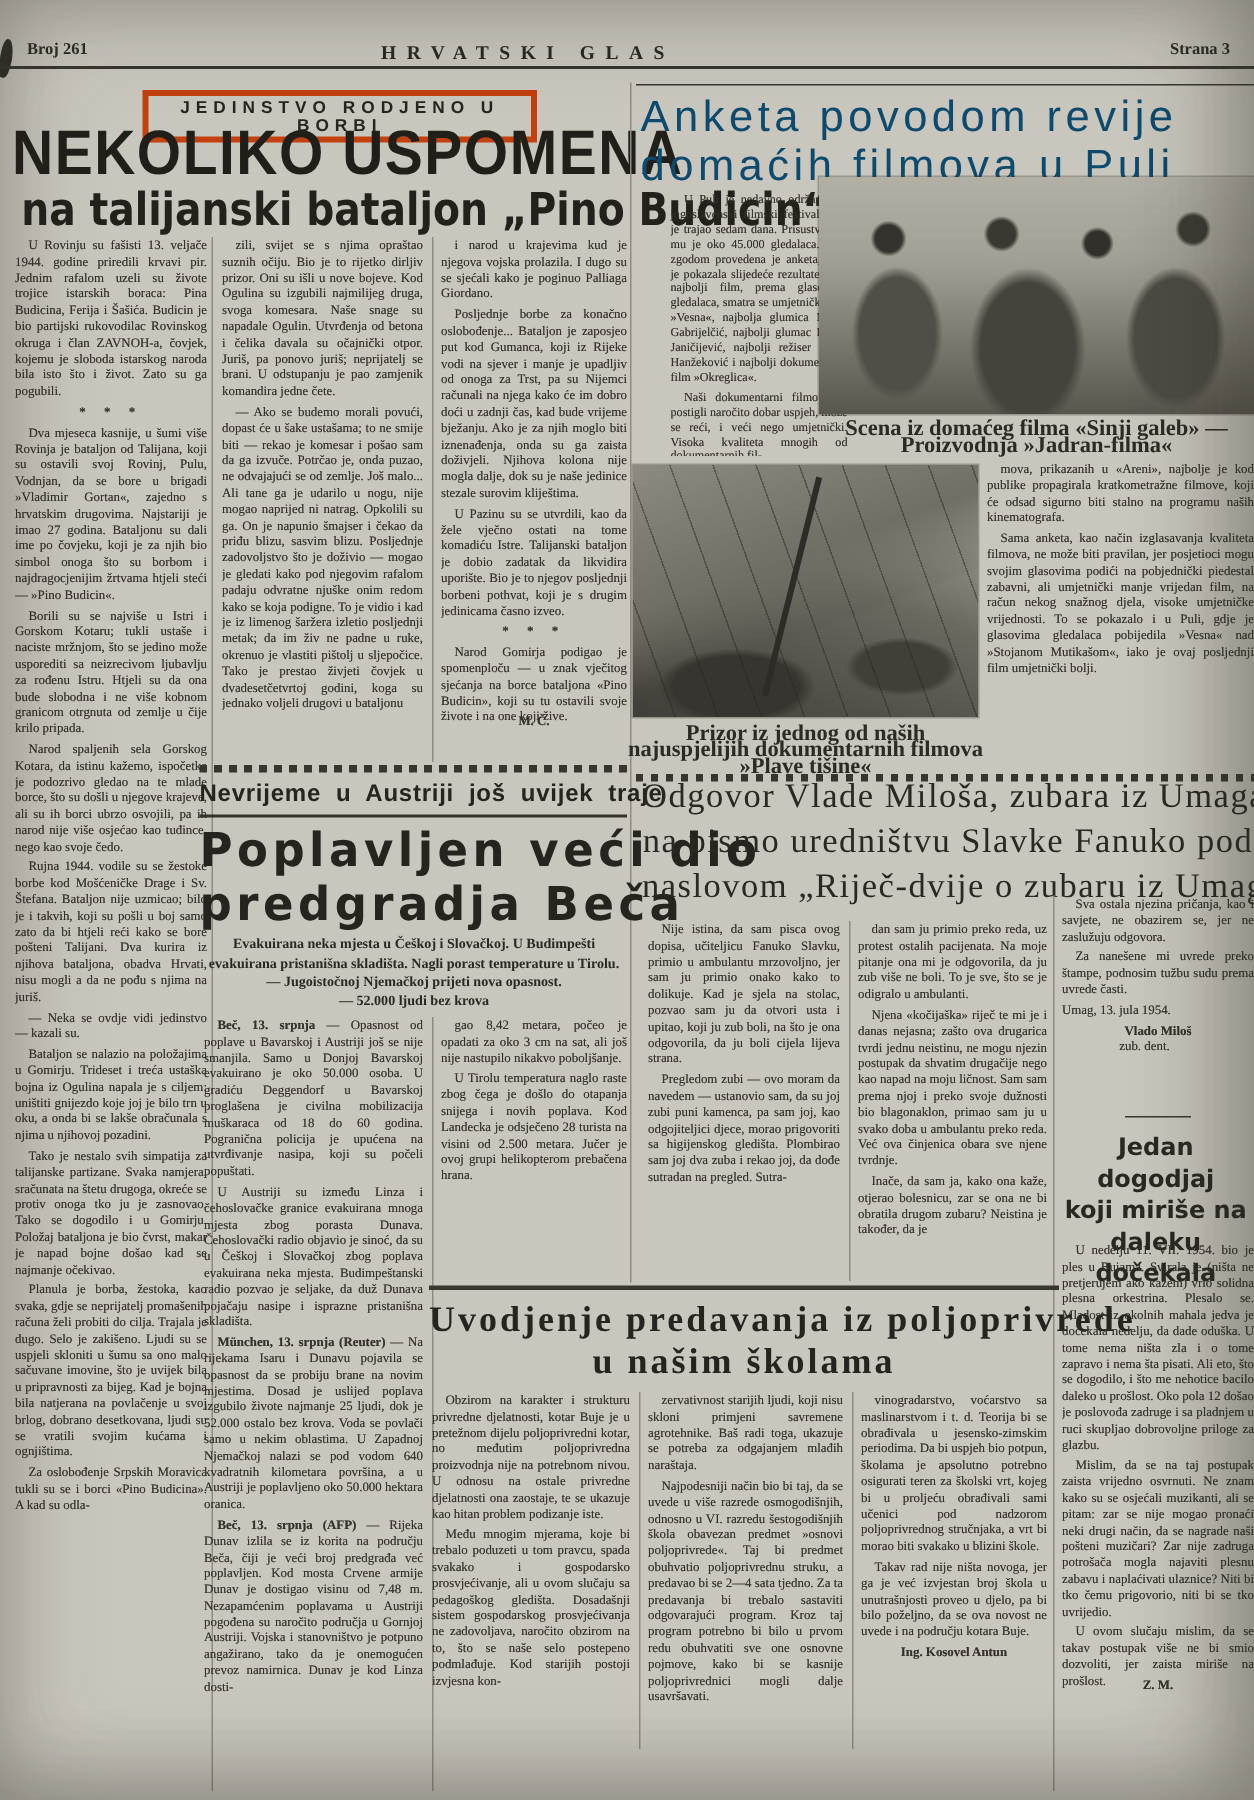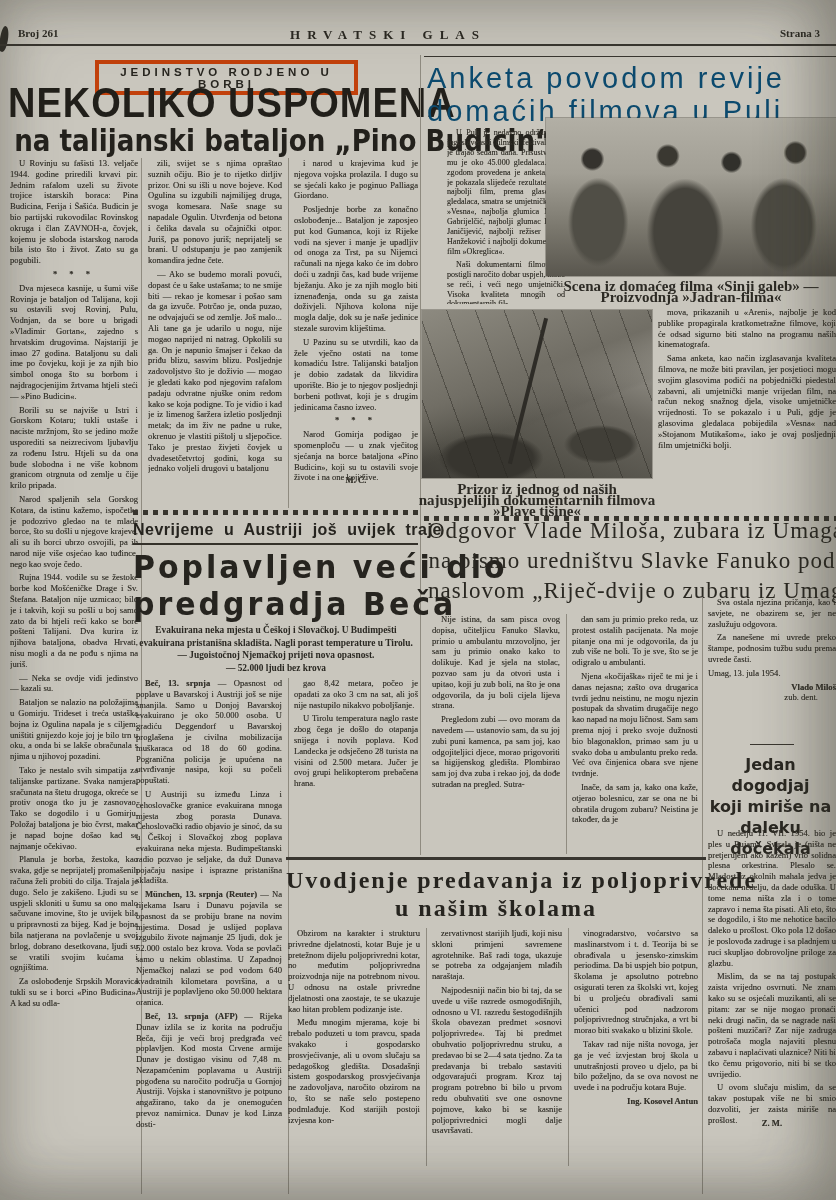--- a/index.html
+++ b/index.html
@@ -23,21 +23,21 @@
         text-align:center;color:#211f1a;transform:scaleY(1.1);transform-origin:top center;white-space:nowrap;}
   .t2{font-family:"DejaVu Sans",sans-serif;font-weight:bold;font-size:27px;text-align:center;
         color:#23211c;transform:scale(.97,1.12);transform-origin:top center;white-space:nowrap;}
 
   .col{font-size:8.6px;line-height:10.8px;text-align:justify;overflow:hidden;
         text-shadow:0 0 .4px rgba(45,42,35,.55);}
   .col p{margin:0 0 3px;text-indent:9px;}
   .col p.sep{text-indent:0;text-align:center;letter-spacing:5px;font-weight:bold;margin:3px 0;}
   .col b.lead{font-weight:bold;}
   .byline{font-weight:bold;text-align:center;margin-top:-10.8px;}
-  .sig{font-weight:bold;text-align:right;text-indent:0!important;}
+  .sig{font-weight:bold;text-align:center;text-indent:0!important;}
   .dateline{text-indent:0!important;}
 
   .anketa-t{font-family:"Liberation Sans",sans-serif;font-size:29px;letter-spacing:3px;
         color:#0c4a6e;line-height:33px;white-space:nowrap;}
   .small-col{font-size:8.1px;line-height:9.9px;margin-left:24px;}
 
   .caption{font-weight:bold;font-size:15px;line-height:11px;text-align:center;color:#2c2a24;}
 
   .photo{background-color:#8f8c83;box-shadow:0 0 0 1px rgba(60,56,48,.35);}
   .photo1{background:
@@ -72,21 +72,21 @@
         text-align:center;color:#2a2822;}
   .mini-rule{height:1px;background:#3a3730;}
 </style>
 </head>
 <body>
 
 <div class="page">
 
   <div class="abs ink" style="left:0;top:26px;"></div>
   <div class="abs hdr" style="left:18px;top:27px;">Broj 261</div>
-  <div class="abs mast" style="left:0;top:27px;width:704px;padding-left:36px;">HRVATSKI GLAS</div>
+  <div class="abs mast" style="left:0;top:27px;width:704px;">HRVATSKI GLAS</div>
   <div class="abs hdr" style="right:16px;top:27px;">Strana 3</div>
   <div class="abs rule-h" style="left:0;top:44px;width:836px;height:2px;"></div>
 
   <div class="abs kicker" style="left:95px;top:60px;width:255px;">JEDINSTVO RODJENO U BORBI</div>
   <div class="abs t1" style="left:8px;top:80px;width:410px;">NEKOLIKO USPOMENA</div>
   <div class="abs t2" style="left:8px;top:123px;width:410px;">na talijanski bataljon „Pino Budicin“</div>
 
   <div class="abs col" style="left:10px;top:158px;width:128px;height:1036px;">
     <p>U Rovinju su fašisti 13. veljače 1944. godine priredili krvavi pir. Jednim rafalom uzeli su živote trojice istarskih boraca: Pina Budicina, Ferija i Šašića. Budicin je bio partijski rukovodilac Rovinskog okruga i član ZAVNOH-a, čovjek, kojemu je sloboda istarskog naroda bila isto što i život. Zato su ga pogubili.</p>
     <p class="sep">* * *</p>

